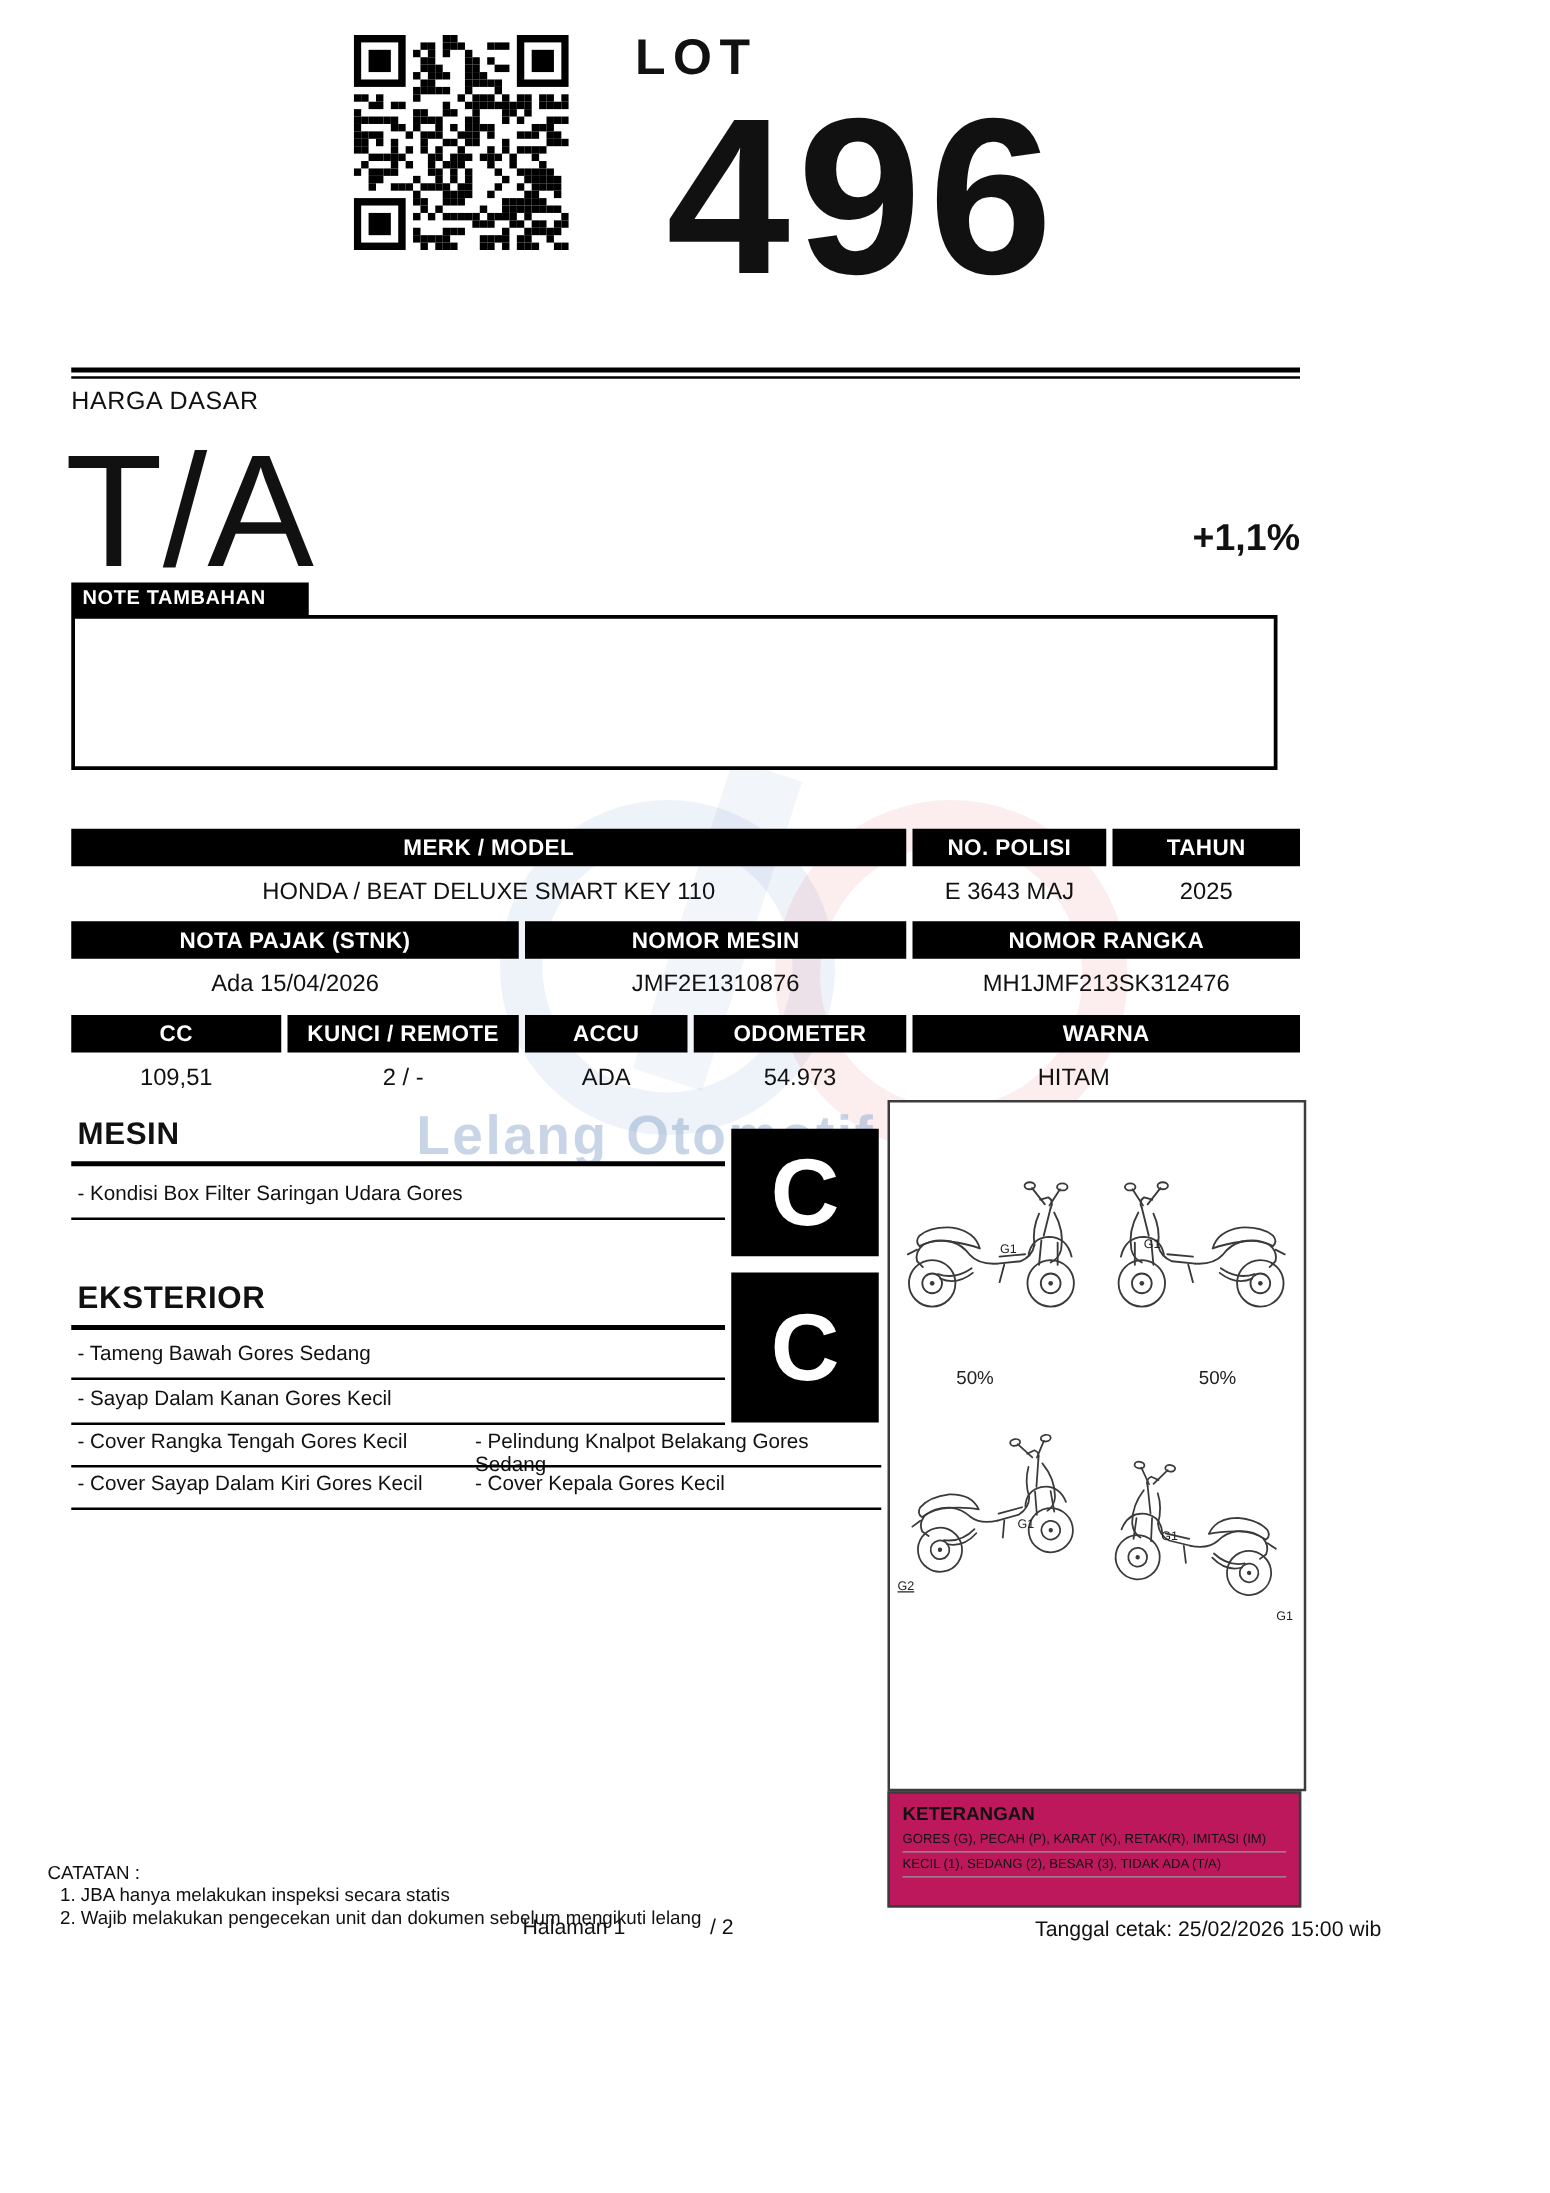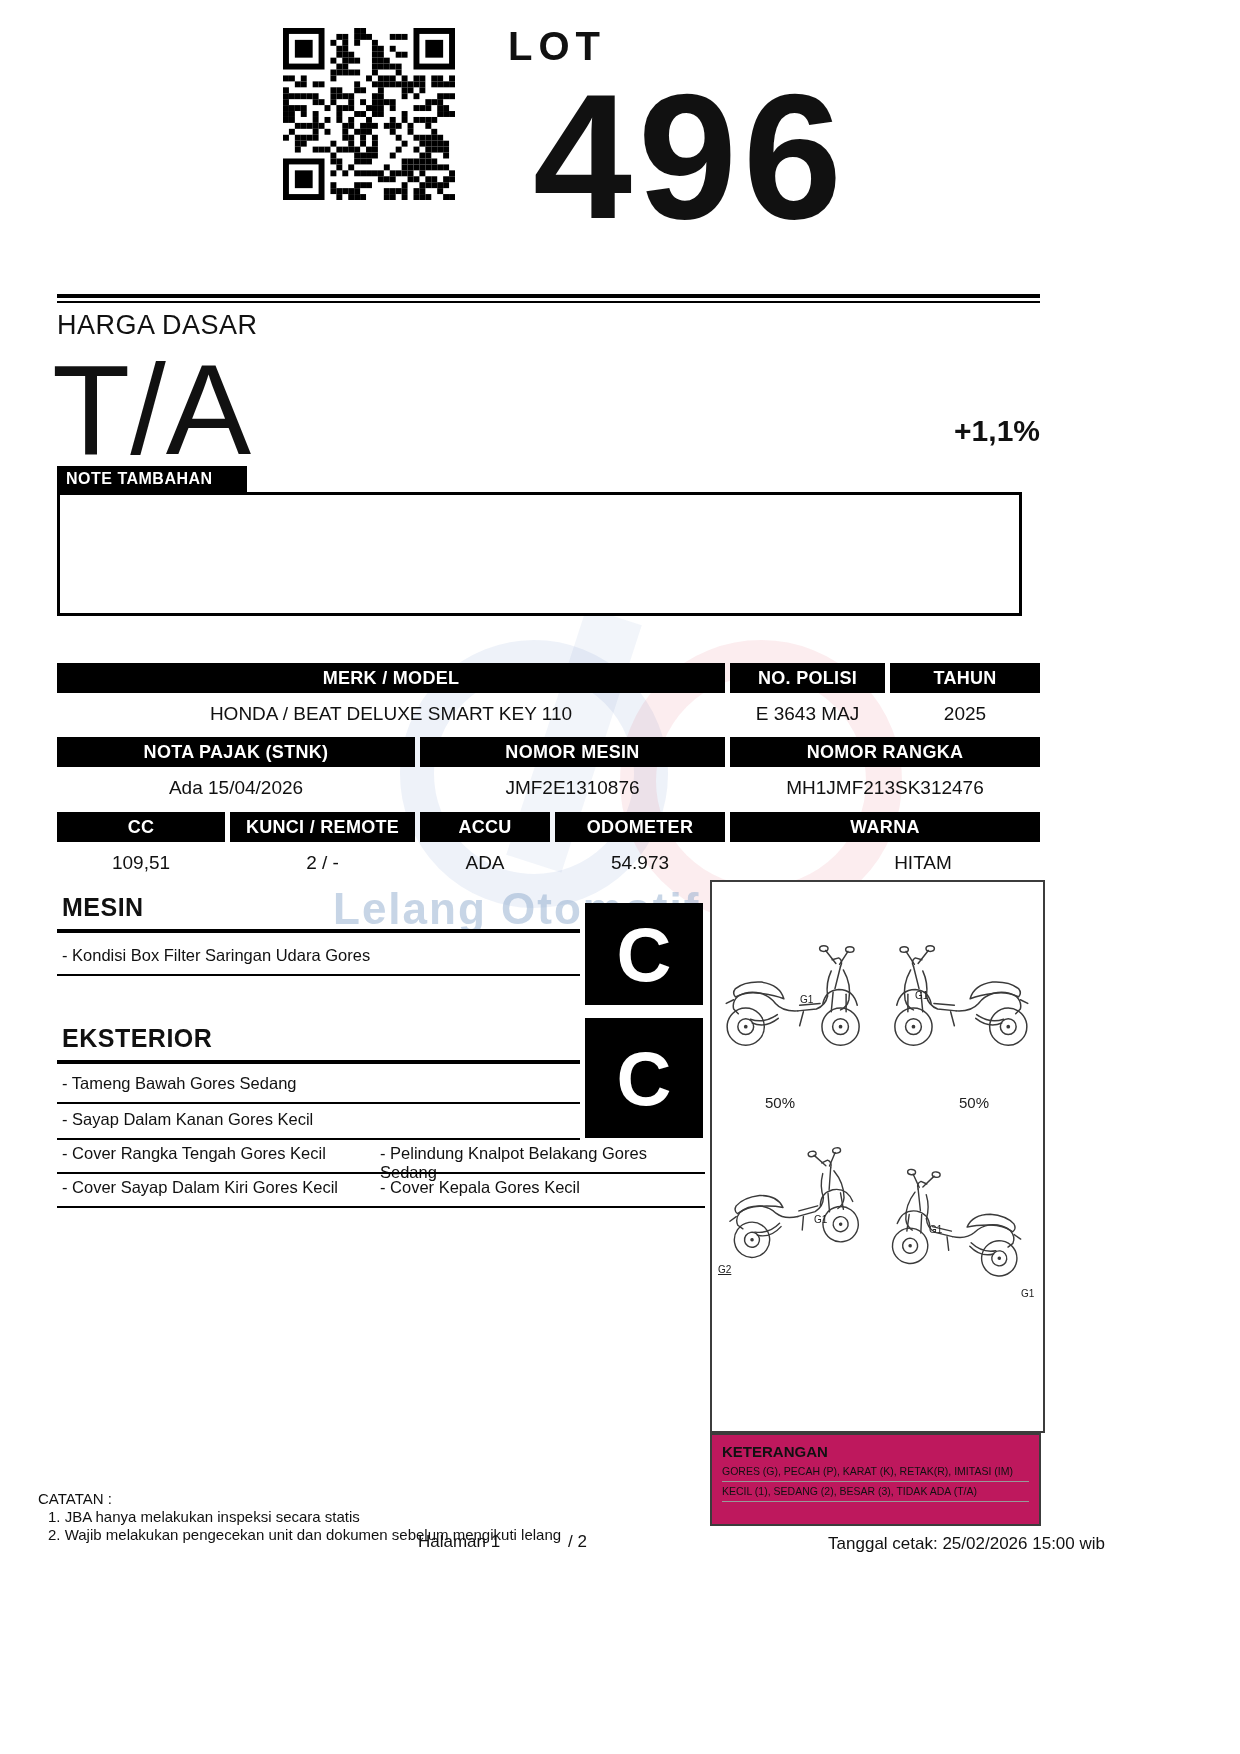--- a/index.html
+++ b/index.html
@@ -14,21 +14,21 @@
   }
   .abs { position:absolute; }
 
   
   .lot-label { font-size:40px; font-weight:bold; letter-spacing:6px; }
   .lot-number { font-size:178px; font-weight:bold; letter-spacing:6px; line-height:1; }
   .address { font-size:17px; line-height:26px; }
 
   .divider { border-top:4px solid #000; border-bottom:2px solid #000; height:3px; }
 
-  .harga-label { font-size:27px; letter-spacing:.5px; }
+  .harga-label { font-size:20px; letter-spacing:.5px; }
   .harga-value { font-size:128px; line-height:1; font-weight:400; }
   .pct { font-size:30px; font-weight:bold; }
 
   .note-tag { background:#000; color:#fff; font-size:16px; font-weight:bold; letter-spacing:.5px;
               height:26px; line-height:26px; padding-left:9px; }
   .note-box { border:3px solid #000; background:#fff; }
 
   .hdr-cell { background:#000; color:#fff; font-weight:bold; font-size:18px;
               height:30px; display:flex; align-items:center; justify-content:center;
               letter-spacing:.3px; }
@@ -463,21 +463,21 @@
 
   <div class="abs hdr-cell" style="left:57px;  top:812px; width:168px;">CC</div>
   <div class="abs hdr-cell" style="left:230px; top:812px; width:185px;">KUNCI / REMOTE</div>
   <div class="abs hdr-cell" style="left:420px; top:812px; width:130px;">ACCU</div>
   <div class="abs hdr-cell" style="left:555px; top:812px; width:170px;">ODOMETER</div>
   <div class="abs hdr-cell" style="left:730px; top:812px; width:310px;">WARNA</div>
   <div class="abs val-cell" style="left:57px;  top:844px; width:168px;">109,51</div>
   <div class="abs val-cell" style="left:230px; top:844px; width:185px;">2 / -</div>
   <div class="abs val-cell" style="left:420px; top:844px; width:130px;">ADA</div>
   <div class="abs val-cell" style="left:555px; top:844px; width:170px;">54.973</div>
-  <div class="abs val-cell" style="left:768px; top:844px; width:310px;">HITAM</div>
+  <div class="abs val-cell" style="left:704px; top:844px; width:310px;">HITAM</div>
 
   <div class="abs sec-title" style="left:62px; top:893px;">MESIN</div>
   <div class="abs rule-thick" style="left:57px; top:929px; width:523px;"></div>
   <div class="abs insp-item" style="left:62px; top:946px; width:515px;">- Kondisi Box Filter Saringan Udara Gores</div>
   <div class="abs rule-thin" style="left:57px; top:974px; width:523px;"></div>
   <div class="abs grade-box" style="left:585px; top:903px; width:118px; height:102px;">C</div>
 
   <div class="abs sec-title" style="left:62px; top:1024px;">EKSTERIOR</div>
   <div class="abs rule-thick" style="left:57px; top:1060px; width:523px;"></div>
   <div class="abs grade-box" style="left:585px; top:1018px; width:118px; height:120px;">C</div>

